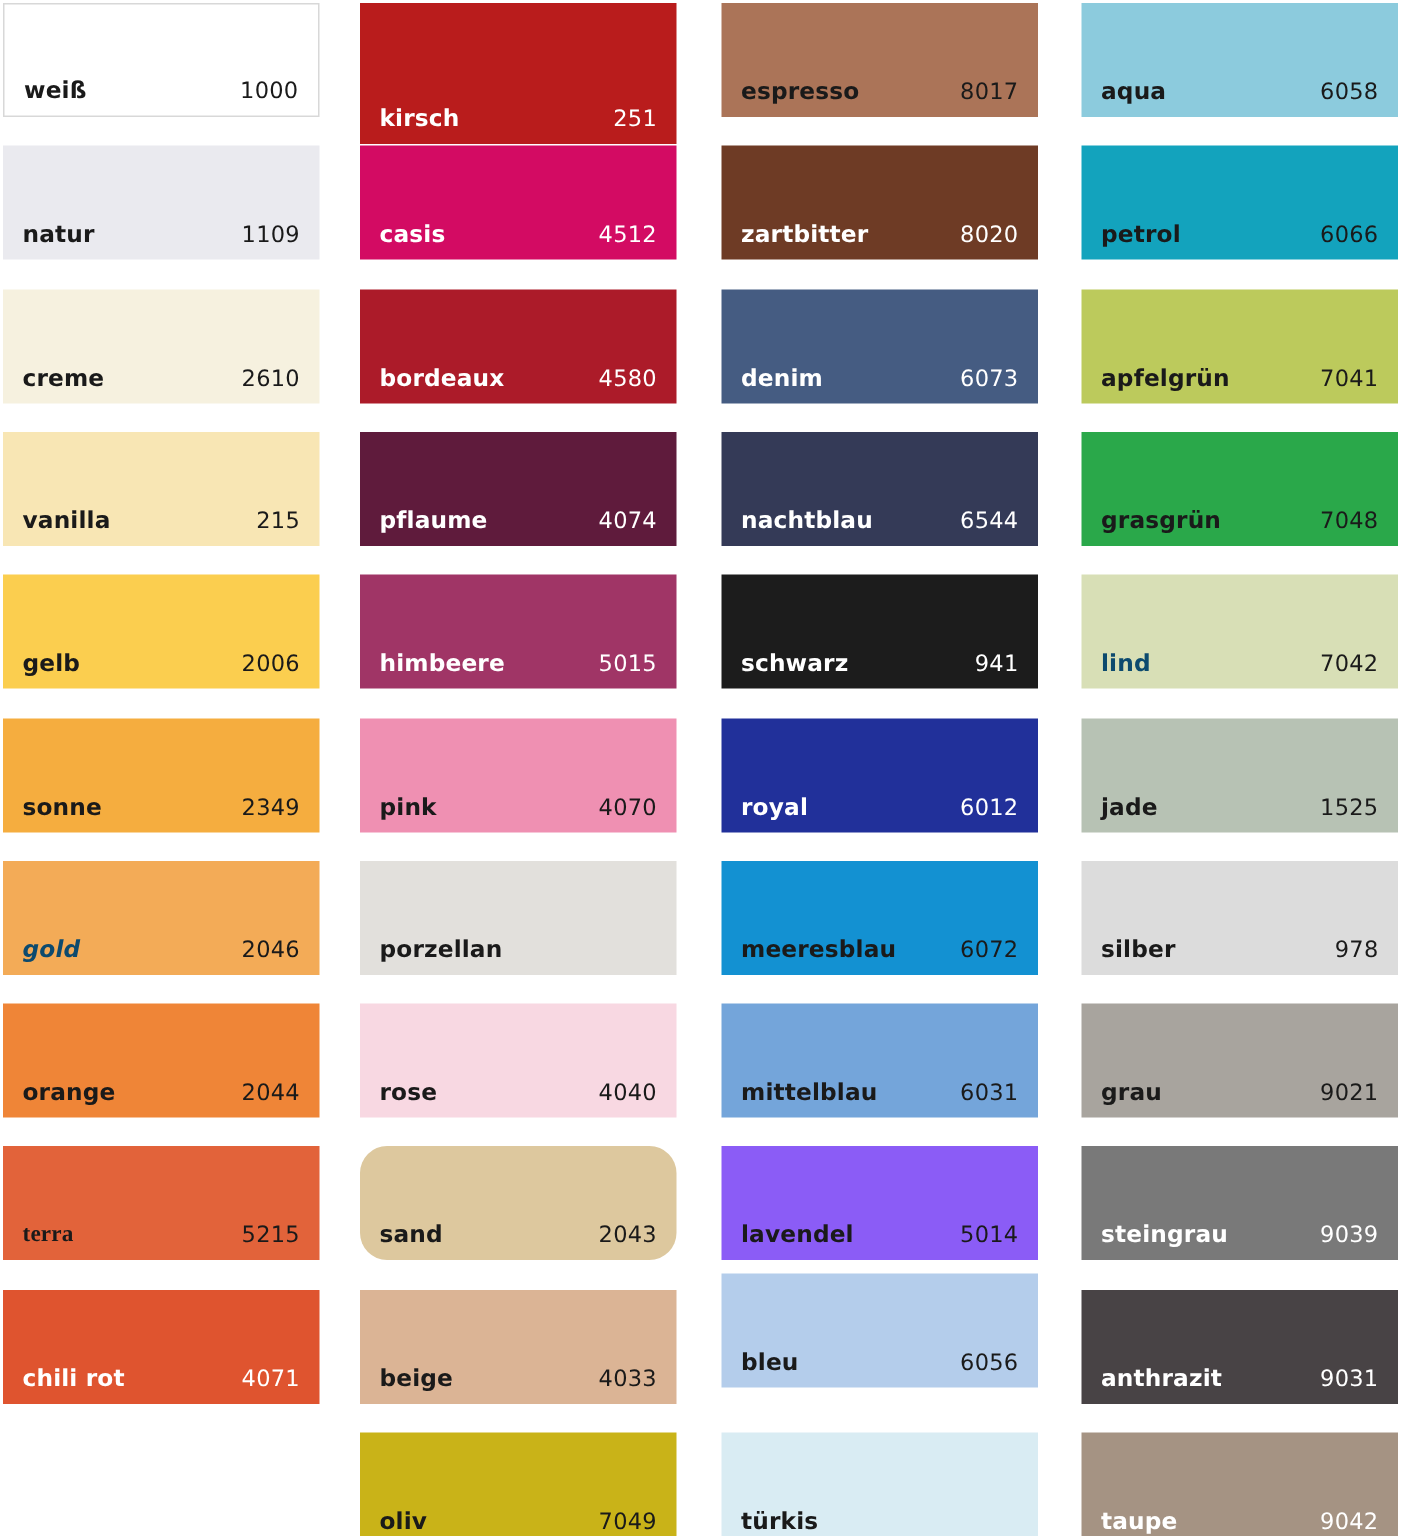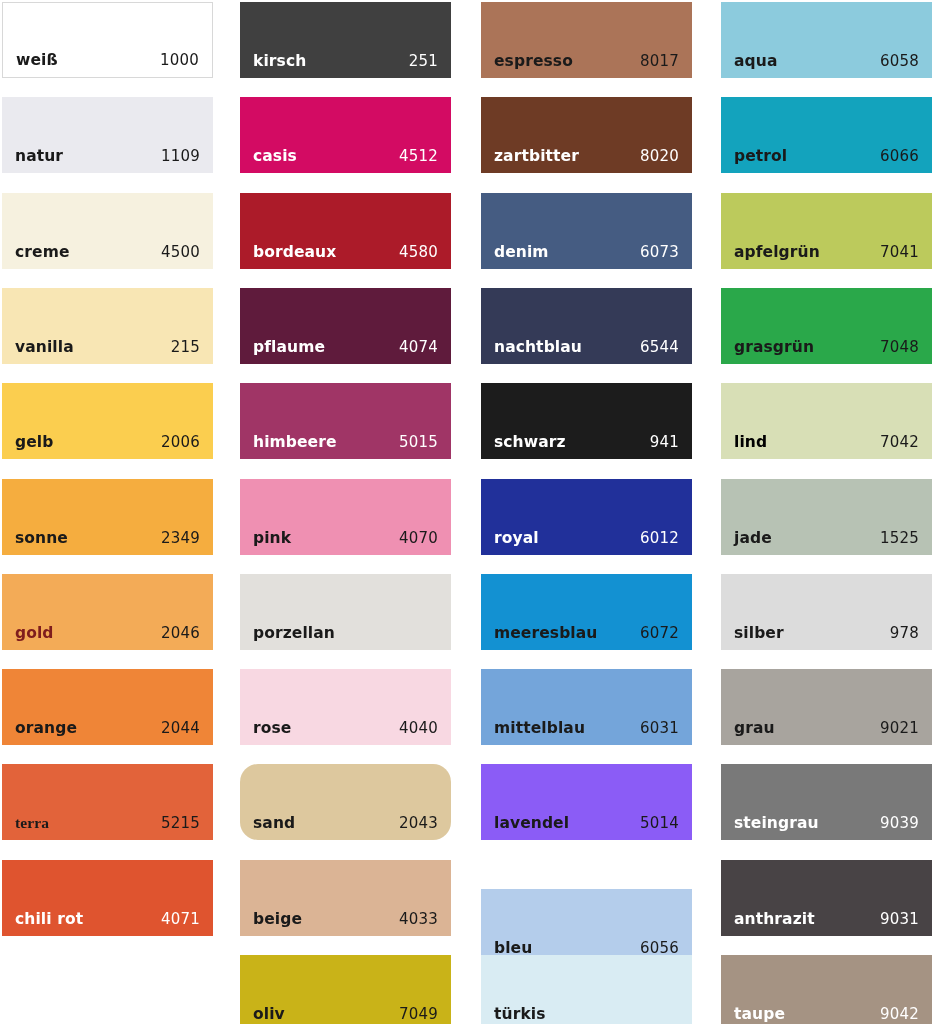--- a/index.html
+++ b/index.html
@@ -78,21 +78,21 @@
       </div>
       <div class="swatch" style="top: 97.3px; height: 76px; width: 211px; background: rgb(234, 234, 239);">
         <div class="row-line">
           <span class="sw-name" style="color: rgb(26, 26, 26);">natur</span>
           <span class="sw-code" style="color: rgb(26, 26, 26);">1109</span>
         </div>
       </div>
       <div class="swatch" style="top: 192.6px; height: 76px; width: 211px; background: rgb(246, 241, 223);">
         <div class="row-line">
           <span class="sw-name" style="color: rgb(26, 26, 26);">creme</span>
-          <span class="sw-code" style="color: rgb(26, 26, 26);">4500</span>
+          <span class="sw-code" style="color: rgb(26, 26, 26);">2610</span>
         </div>
       </div>
       <div class="swatch" style="top: 287.9px; height: 76px; width: 211px; background: rgb(248, 230, 180);">
         <div class="row-line">
           <span class="sw-name" style="color: rgb(26, 26, 26);">vanilla</span>
           <span class="sw-code" style="color: rgb(26, 26, 26);">215</span>
         </div>
       </div>
       <div class="swatch" style="top: 383.2px; height: 76px; width: 211px; background: rgb(251, 206, 79); padding-left: 20px;">
         <div class="row-line">
@@ -101,21 +101,21 @@
         </div>
       </div>
       <div class="swatch" style="top: 478.5px; height: 76px; width: 211px; background: rgb(245, 173, 63);">
         <div class="row-line">
           <span class="sw-name" style="color: rgb(26, 26, 26);">sonne</span>
           <span class="sw-code" style="color: rgb(26, 26, 26);">2349</span>
         </div>
       </div>
       <div class="swatch" style="top: 573.8px; height: 76px; width: 211px; background: rgb(243, 171, 87);">
         <div class="row-line">
-          <span class="sw-name" style="color: #7f1d1d;">gold</span>
+          <span class="sw-name" style="color: #0c4a6e; font-style: italic;">gold</span>
           <span class="sw-code" style="color: rgb(26, 26, 26);">2046</span>
         </div>
       </div>
       <div class="swatch" style="top: 669.1px; height: 76px; width: 211px; background: rgb(239, 133, 55);">
         <div class="row-line">
           <span class="sw-name" style="color: rgb(26, 26, 26);">orange</span>
           <span class="sw-code" style="color: rgb(26, 26, 26);">2044</span>
         </div>
       </div>
       <div class="swatch" style="top: 764.4px; height: 76px; width: 211px; background: rgb(226, 99, 58);">
@@ -125,21 +125,21 @@
         </div>
       </div>
       <div class="swatch" style="top: 859.7px; height: 76px; width: 211px; background: rgb(223, 84, 47);">
         <div class="row-line">
           <span class="sw-name" style="color: rgb(255, 255, 255);">chili rot</span>
           <span class="sw-code" style="color: rgb(255, 255, 255);">4071</span>
         </div>
       </div>
     </div>
     <div class="column col-1">
-      <div class="swatch" style="top: 2px; height: 76px; width: 211px; background: #404040;">
+      <div class="swatch" style="top: 2px; height: 94px; width: 211px; background: #b91c1c;">
         <div class="row-line">
           <span class="sw-name" style="color: rgb(255, 255, 255);">kirsch</span>
           <span class="sw-code" style="color: rgb(255, 255, 255);">251</span>
         </div>
       </div>
       <div class="swatch" style="top: 97.3px; height: 76px; width: 211px; background: rgb(211, 11, 99);">
         <div class="row-line">
           <span class="sw-name" style="color: rgb(255, 255, 255);">casis</span>
           <span class="sw-code" style="color: rgb(255, 255, 255);">4512</span>
         </div>
@@ -247,21 +247,21 @@
           <span class="sw-name" style="color: rgb(26, 26, 26);">mittelblau</span>
           <span class="sw-code" style="color: rgb(26, 26, 26);">6031</span>
         </div>
       </div>
       <div class="swatch" style="top: 764.4px; height: 76px; width: 211px; background: #8b5cf6;">
         <div class="row-line">
           <span class="sw-name" style="color: rgb(26, 26, 26);">lavendel</span>
           <span class="sw-code" style="color: rgb(26, 26, 26);">5014</span>
         </div>
       </div>
-      <div class="swatch" style="top: 889px; height: 76px; width: 211px; background: rgb(180, 205, 235);">
+      <div class="swatch" style="top: 849px; height: 76px; width: 211px; background: rgb(180, 205, 235);">
         <div class="row-line">
           <span class="sw-name" style="color: rgb(26, 26, 26);">bleu</span>
           <span class="sw-code" style="color: rgb(26, 26, 26);">6056</span>
         </div>
       </div>
       <div class="swatch" style="top: 955px; height: 76px; width: 211px; background: rgb(217, 236, 243);">
         <div class="row-line">
           <span class="sw-name" style="color: rgb(26, 26, 26);">türkis</span>
           <span class="sw-code" style="color: rgb(26, 26, 26);"></span>
         </div>
@@ -287,21 +287,21 @@
         </div>
       </div>
       <div class="swatch" style="top: 287.9px; height: 76px; width: 211px; background: rgb(42, 168, 74);">
         <div class="row-line">
           <span class="sw-name" style="color: rgb(26, 26, 26);">grasgrün</span>
           <span class="sw-code" style="color: rgb(26, 26, 26);">7048</span>
         </div>
       </div>
       <div class="swatch" style="top: 383.2px; height: 76px; width: 211px; background: rgb(216, 223, 182);">
         <div class="row-line">
-          <span class="sw-name" style="color: #000000;">lind</span>
+          <span class="sw-name" style="color: #0c4a6e;">lind</span>
           <span class="sw-code" style="color: rgb(26, 26, 26);">7042</span>
         </div>
       </div>
       <div class="swatch" style="top: 478.5px; height: 76px; width: 211px; background: rgb(183, 194, 180);">
         <div class="row-line">
           <span class="sw-name" style="color: rgb(26, 26, 26);">jade</span>
           <span class="sw-code" style="color: rgb(26, 26, 26);">1525</span>
         </div>
       </div>
       <div class="swatch" style="top: 573.8px; height: 76px; width: 211px; background: rgb(220, 220, 220);">

